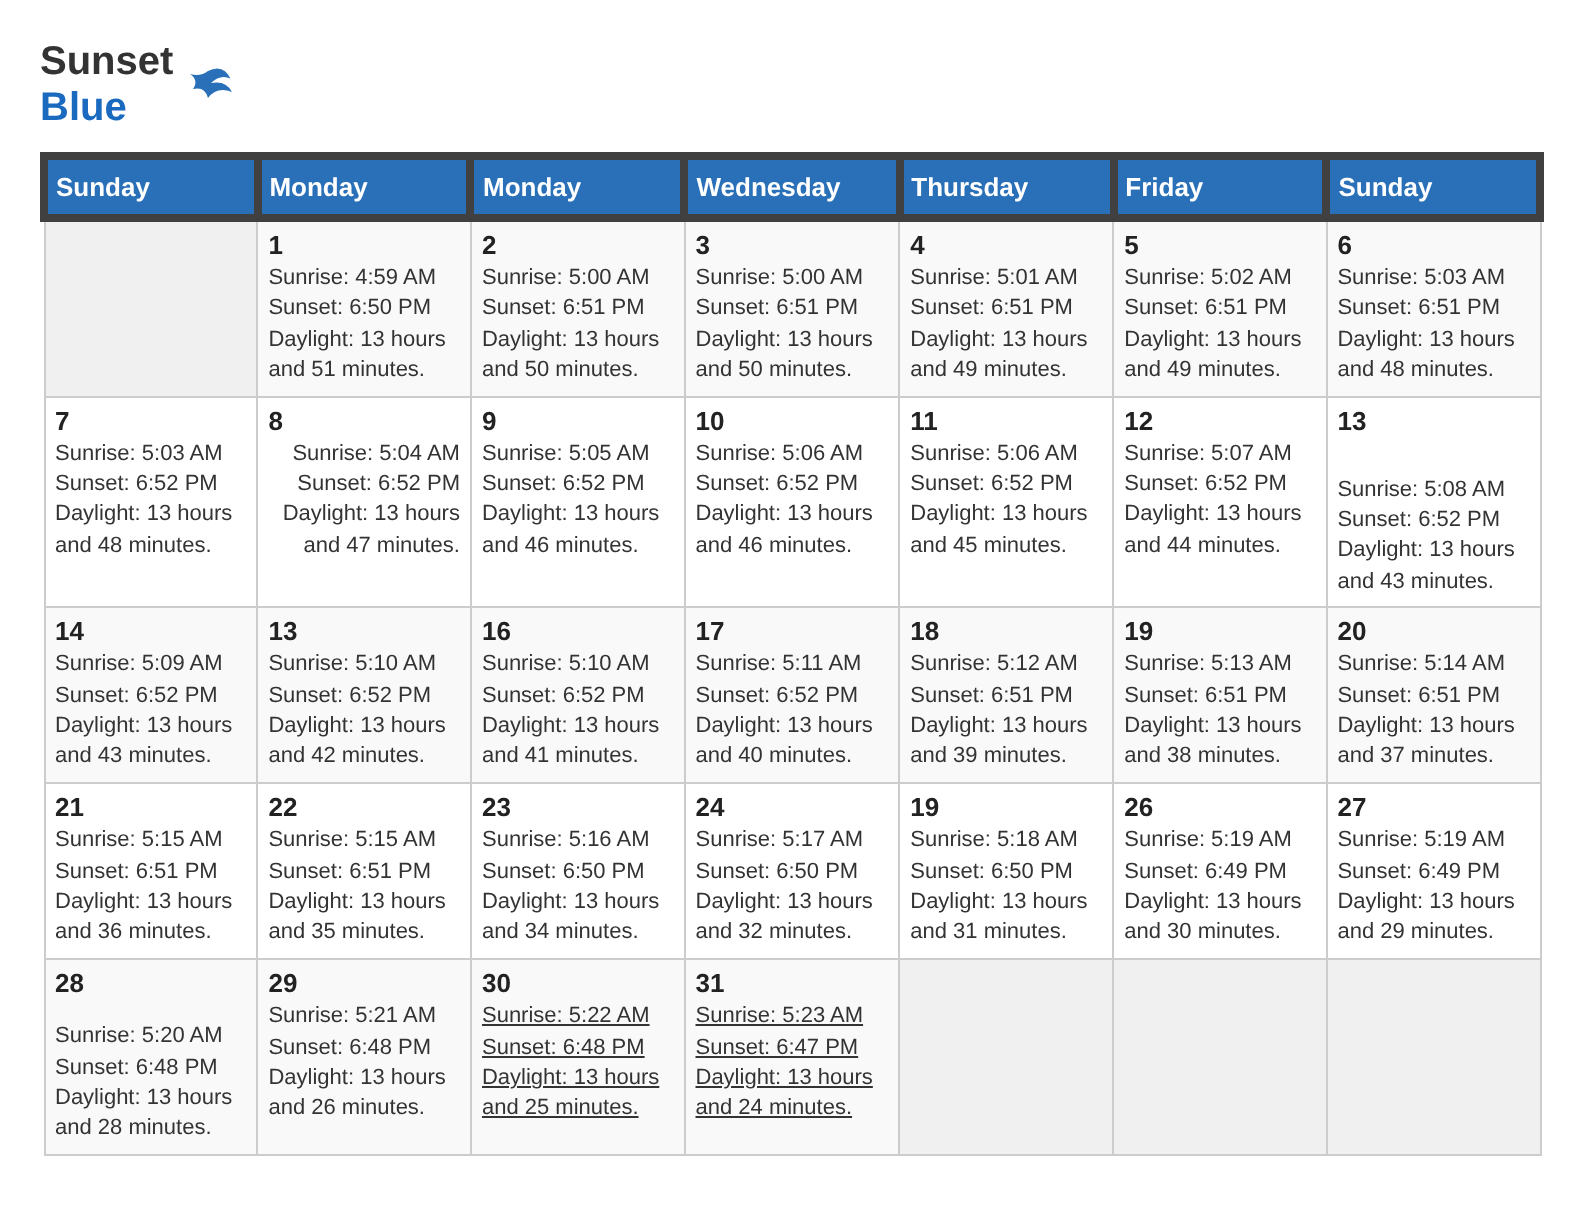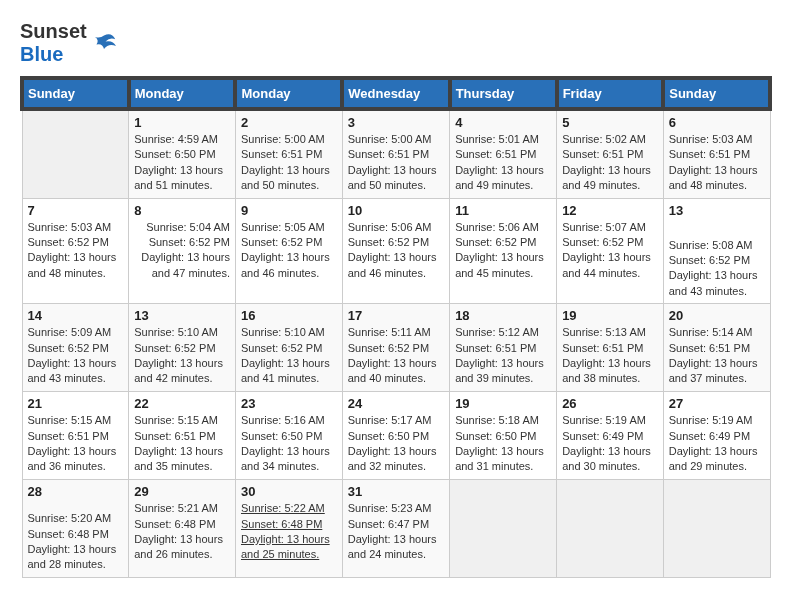--- a/index.html
+++ b/index.html
@@ -332,21 +332,21 @@
         </td>
         <td>
           <span class="day-num">30</span>
           <div class="cell-info" style="white-space: pre-line; text-decoration: underline;">Sunrise: 5:22 AM
 Sunset: 6:48 PM
 Daylight: 13 hours
 and 25 minutes.</div>
         </td>
         <td>
           <span class="day-num">31</span>
-          <div class="cell-info" style="white-space: pre-line;">Sunrise: 5:23 AM
+          <div class="cell-info" style="white-space: pre-line; text-decoration: underline;">Sunrise: 5:23 AM
 Sunset: 6:47 PM
 Daylight: 13 hours
 and 24 minutes.</div>
         </td>
         <td class="empty"></td>
         <td class="empty"></td>
         <td class="empty"></td>
       </tr>
     </tbody>
 </table>

